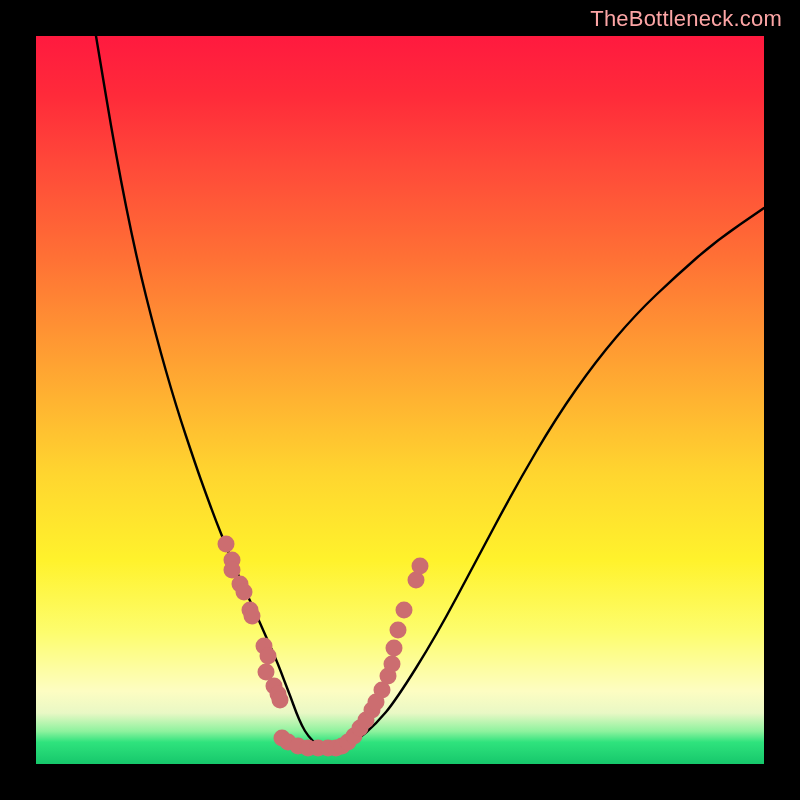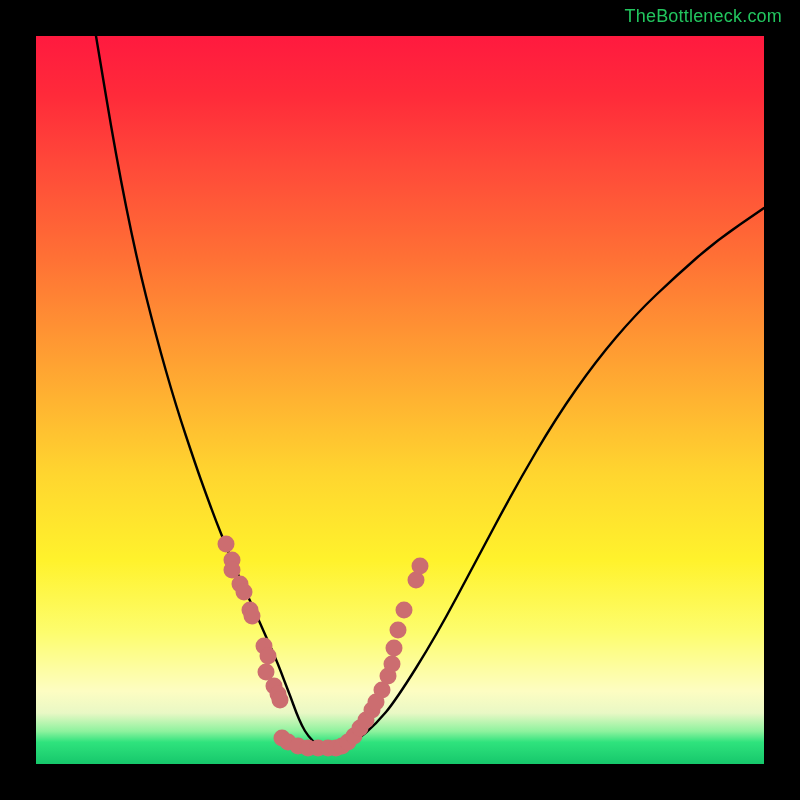--- a/index.html
+++ b/index.html
@@ -39,22 +39,22 @@
       #e9f8c5 93%,
       #8ef29e 95.5%,
       #2fe37d 97%,
       #16c76b 100%
     );
   }
   .watermark {
     position: absolute;
     top: 6px;
     right: 18px;
-    color: #22c55e;
-    font-size: 18px;
+    color: #fca5a5;
+    font-size: 22px;
     letter-spacing: 0.2px;
     font-weight: 500;
     user-select: none;
   }
   svg.curve {
     position: absolute;
     left: 0;
     top: 0;
     width: 728px;
     height: 728px;

